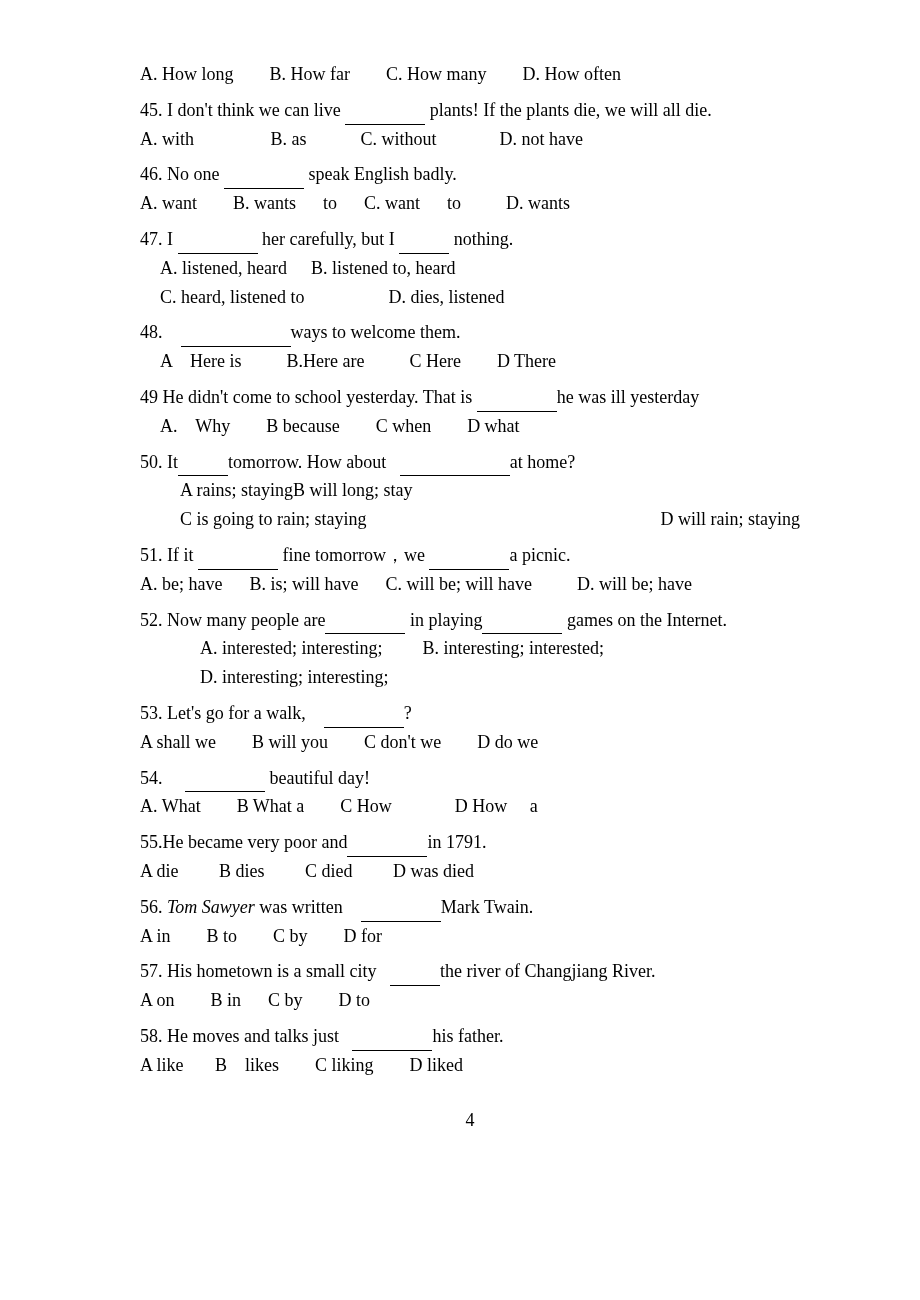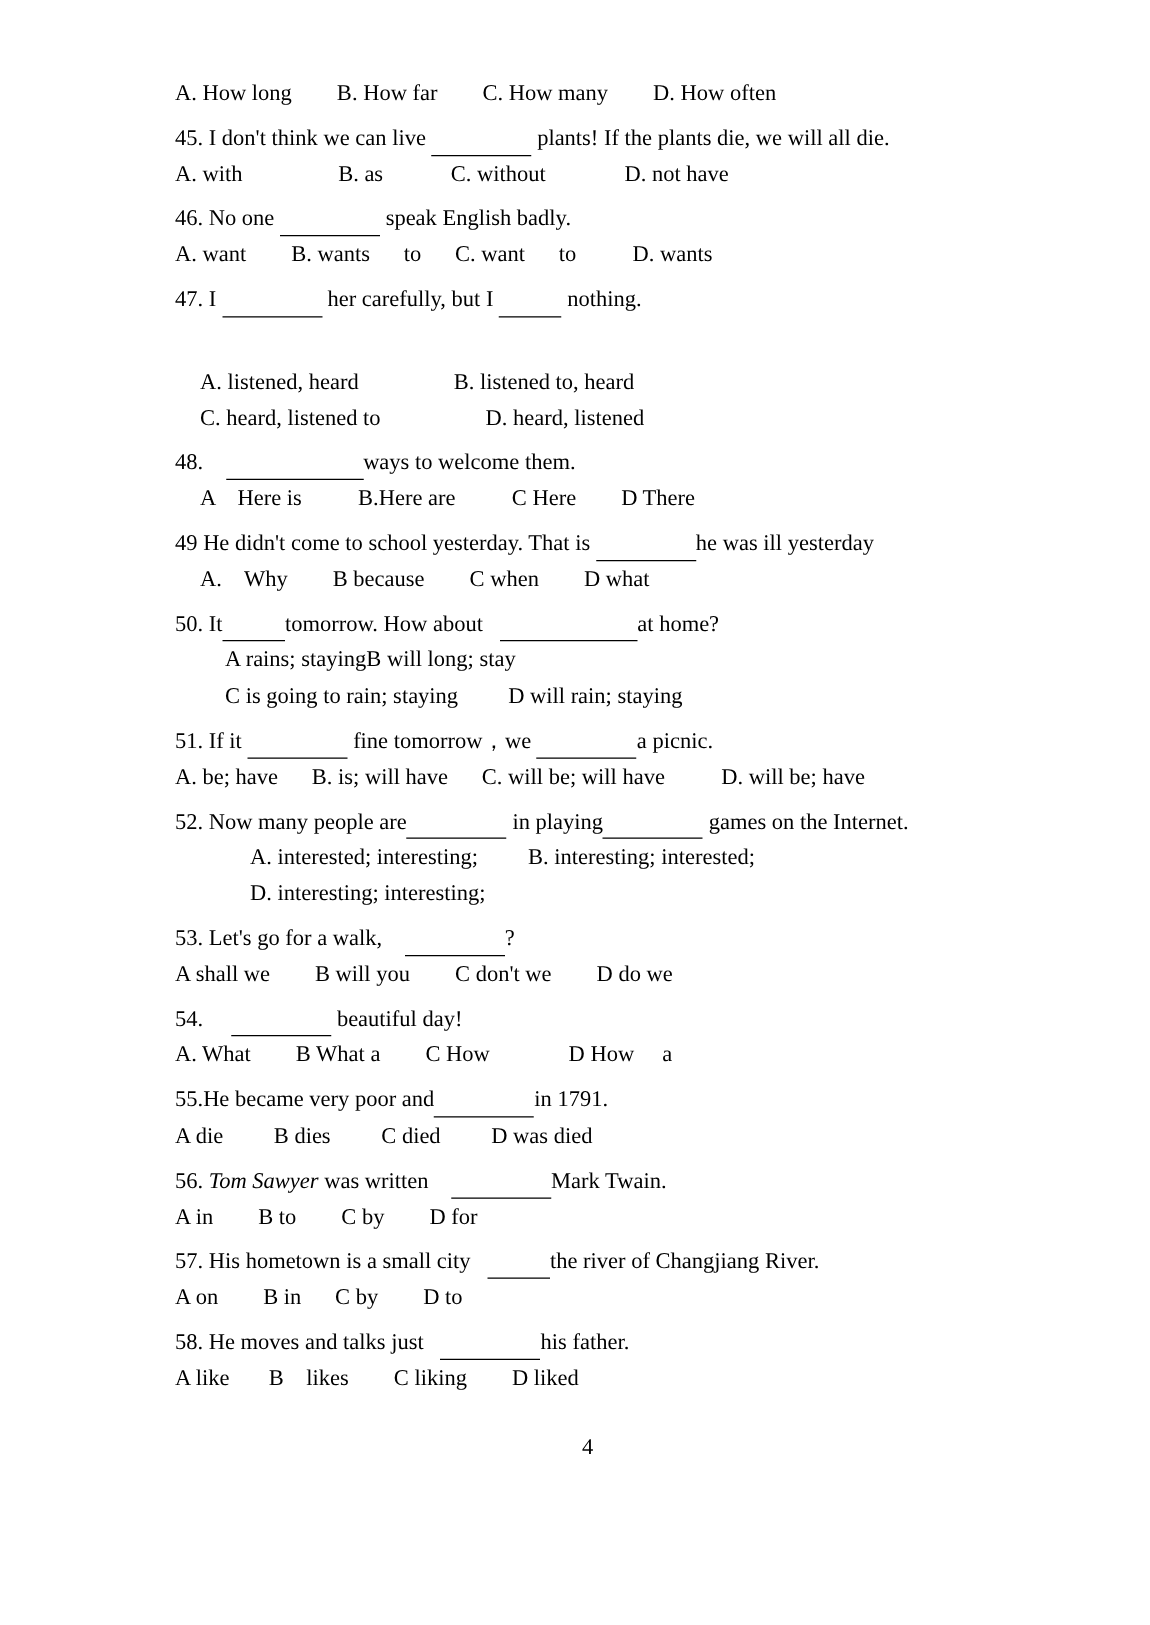--- a/index.html
+++ b/index.html
@@ -68,47 +68,47 @@
     <div class="options-line">A. with &nbsp;&nbsp;&nbsp;&nbsp;&nbsp;&nbsp;&nbsp;&nbsp;&nbsp;&nbsp;&nbsp;&nbsp;&nbsp;&nbsp;&nbsp; B. as &nbsp;&nbsp;&nbsp;&nbsp;&nbsp;&nbsp;&nbsp;&nbsp;&nbsp;&nbsp; C. without &nbsp;&nbsp;&nbsp;&nbsp;&nbsp;&nbsp;&nbsp;&nbsp;&nbsp;&nbsp;&nbsp;&nbsp; D. not have</div>
   </div>
 
   <div class="question-block">
     <div>46. No one <span class="blank">&nbsp;&nbsp;&nbsp;&nbsp;&nbsp;&nbsp;&nbsp;</span> speak English badly.</div>
     <div class="options-line">A. want &nbsp;&nbsp;&nbsp;&nbsp;&nbsp;&nbsp; B. wants &nbsp;&nbsp;&nbsp;&nbsp; to &nbsp;&nbsp;&nbsp;&nbsp; C. want &nbsp;&nbsp;&nbsp;&nbsp; to &nbsp;&nbsp;&nbsp;&nbsp;&nbsp;&nbsp;&nbsp;&nbsp; D. wants</div>
   </div>
 
   <div class="question-block">
     <div>47. I <span class="blank">&nbsp;&nbsp;&nbsp;&nbsp;&nbsp;&nbsp;</span> her carefully, but I <span class="blank-sm">&nbsp;&nbsp;&nbsp;&nbsp;</span> nothing.</div>
-    <div style="display:flex; gap:76px; padding-left:20px;margin-top:37px;">
+    <div style="display:flex; gap:24px; padding-left:20px;">
       <div>A. listened, heard</div>
       <div>B. listened to, heard</div>
     </div>
     <div style="display:flex; gap:84px; padding-left:20px;">
       <div>C. heard, listened to</div>
-      <div>D. heard, listened</div>
+      <div>D. dies, listened</div>
     </div>
   </div>
 
   <div class="question-block">
     <div>48. &nbsp;&nbsp;&nbsp;<span class="blank-lg">&nbsp;&nbsp;&nbsp;&nbsp;&nbsp;&nbsp;&nbsp;&nbsp;&nbsp;&nbsp;&nbsp;</span>ways to welcome them.</div>
     <div class="options-line indent">A &nbsp;&nbsp; Here is &nbsp;&nbsp;&nbsp;&nbsp;&nbsp;&nbsp;&nbsp;&nbsp; B.Here are &nbsp;&nbsp;&nbsp;&nbsp;&nbsp;&nbsp;&nbsp;&nbsp; C Here &nbsp;&nbsp;&nbsp;&nbsp;&nbsp;&nbsp; D There</div>
   </div>
 
   <div class="question-block">
     <div>49 He didn't come to school yesterday. That is <span class="blank">&nbsp;&nbsp;&nbsp;&nbsp;&nbsp;&nbsp;</span>he was ill yesterday</div>
     <div class="options-line indent">A. &nbsp;&nbsp; Why &nbsp;&nbsp;&nbsp;&nbsp;&nbsp;&nbsp; B because &nbsp;&nbsp;&nbsp;&nbsp;&nbsp;&nbsp; C when &nbsp;&nbsp;&nbsp;&nbsp;&nbsp;&nbsp; D what</div>
   </div>
 
   <div class="question-block">
     <div>50. It<span class="blank-sm">&nbsp;&nbsp;&nbsp;&nbsp;</span>tomorrow. How about &nbsp;&nbsp;<span class="blank-lg">&nbsp;&nbsp;&nbsp;&nbsp;&nbsp;&nbsp;&nbsp;&nbsp;&nbsp;&nbsp;&nbsp;&nbsp;</span>at home?</div>
     <div style="display:flex; padding-left:40px;text-align:right;">
       <div>A rains; staying</div>
       <div>B will long; stay</div>
     </div>
-    <div style="display:flex; gap:40px; padding-left:40px;">
+    <div style="display:flex; gap:40px; padding-left:40px;justify-content:space-between;">
       <div>C is going to rain; staying</div>
       <div>D will rain; staying</div>
     </div>
   </div>
 
   <div class="question-block">
     <div>51. If it <span class="blank">&nbsp;&nbsp;&nbsp;&nbsp;&nbsp;&nbsp;&nbsp;&nbsp;</span> fine tomorrow，we <span class="blank">&nbsp;&nbsp;&nbsp;&nbsp;&nbsp;&nbsp;&nbsp;&nbsp;</span>a picnic.</div>
     <div class="options-line">A. be; have &nbsp;&nbsp;&nbsp;&nbsp; B. is; will have &nbsp;&nbsp;&nbsp;&nbsp; C. will be; will have &nbsp;&nbsp;&nbsp;&nbsp;&nbsp;&nbsp;&nbsp;&nbsp; D. will be; have</div>
   </div>
 

